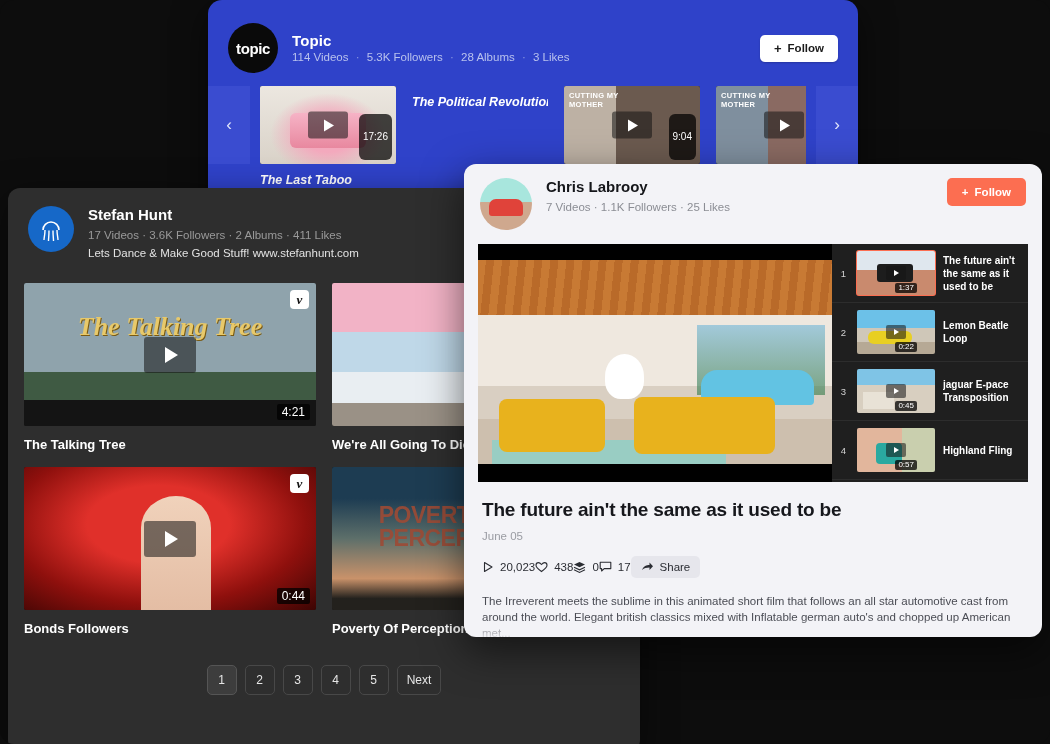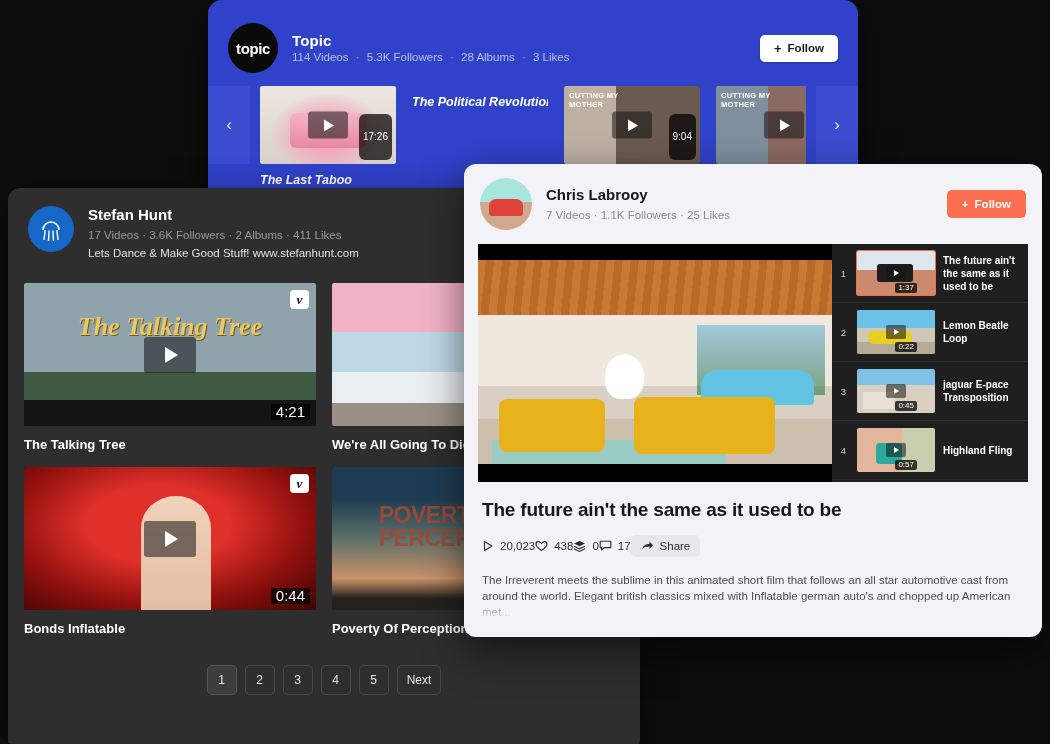--- a/index.html
+++ b/index.html
@@ -187,21 +187,21 @@
     position: absolute; right: 7px; top: 7px;
     width: 19px; height: 19px; border-radius: 4px;
     background: #fff; color: #111;
     display: flex; align-items: center; justify-content: center;
     font-size: 13px; font-weight: 700; font-style: italic;
     font-family: "Liberation Serif", serif;
   }
   .dur-lg {
     position: absolute; right: 6px; bottom: 6px;
     background: rgba(0,0,0,.75); color: #fff;
-    font-size: 15px; line-height: 14px; padding: 1px 5px; border-radius: 2px;
+    font-size: 12px; line-height: 14px; padding: 1px 5px; border-radius: 2px;
   }
   .art-tree {
     background: linear-gradient(#8fa3ac 0 62%, #3f5a43 62% 82%, #141414 82% 100%);
   }
   .art-tree::before {
     content: "The Talking Tree";
     position: absolute; left: 14%; top: 22%; width: 72%;
     color: #e8c96a; font-size: 26px; font-style: italic; font-weight: 700;
     font-family: "Liberation Serif", serif; line-height: 26px; text-align: center;
     text-shadow: 1px 1px 0 #7a5a12;
@@ -242,21 +242,21 @@
 
   
   #chris-panel {
     position: absolute; left: 464px; top: 164px;
     width: 578px; height: 473px;
     background: #f3f3f7;
     border-radius: 12px;
     overflow: hidden;
     box-shadow: 0 14px 40px rgba(0,0,0,.55);
   }
-  #chris-header { display: flex; align-items: center; padding: 14px 16px; }
+  #chris-header { display: flex; align-items: flex-start; padding: 14px 16px; }
   .avatar-chris {
     width: 52px; height: 52px; border-radius: 50%; flex: none;
     background: linear-gradient(#a8e6dd 0 46%, #cfa88e 46% 100%);
     position: relative; overflow: hidden;
   }
   .avatar-chris::after {
     content: ""; position: absolute; left: 18%; top: 40%; width: 64%; height: 34%;
     background: #e0433a; border-radius: 7px 7px 3px 3px;
   }
   .hdr-name-l { color: #15161a; font-size: 15px; font-weight: 700; line-height: 18px; }
@@ -479,21 +479,21 @@
         <div class="g-title">We're All Going To Die</div>
       </div>
 
       <div class="g-card">
         <div class="g-thumb">
           <div class="art art-bonds"></div>
           <div class="vimeo-logo">v</div>
           <div class="play-btn lg"></div>
           <span class="dur-lg">0:44</span>
         </div>
-        <div class="g-title">Bonds Inflatable</div>
+        <div class="g-title">Bonds Followers</div>
       </div>
 
       <div class="g-card">
         <div class="g-thumb">
           <div class="art art-poverty"></div>
           <span class="dur-lg">10:56</span>
         </div>
         <div class="g-title">Poverty Of Perception</div>
       </div>
     </div>
@@ -584,20 +584,21 @@
         <div class="pl-item">
           <span class="pl-num"></span>
 
           <span class="pl-title"></span>
         </div>
       </div>
     </div>
 
     <div id="chris-info">
       <div class="v-title">The future ain't the same as it used to be</div>
+      <div class="v-date">June 05</div>
 
       <div class="v-stats">
         <span class="stat">
           <svg width="12" height="12" viewBox="0 0 12 12">
             <path d="M2.5 1.5 L10 6 L2.5 10.5 Z" fill="none" stroke="#2b2d33" stroke-width="1.1" stroke-linejoin="round"></path>
           </svg>
           <span>20,023</span>
         </span>
         <span class="stat">
           <svg width="13" height="12" viewBox="0 0 13 12">

